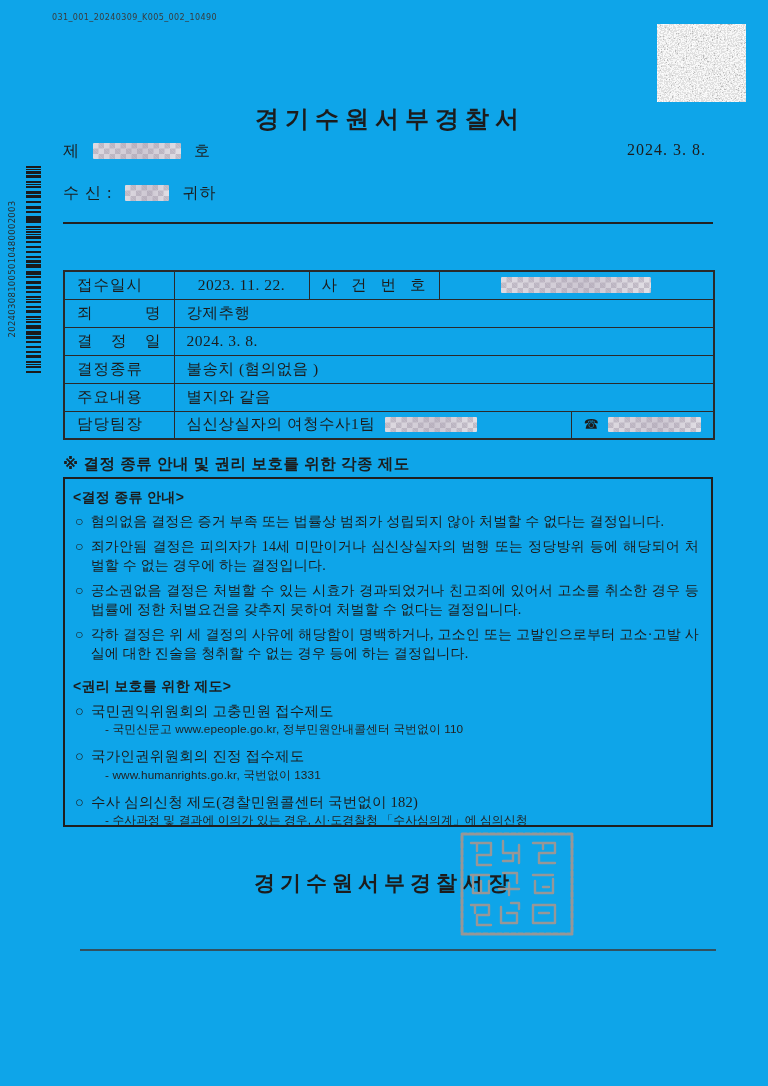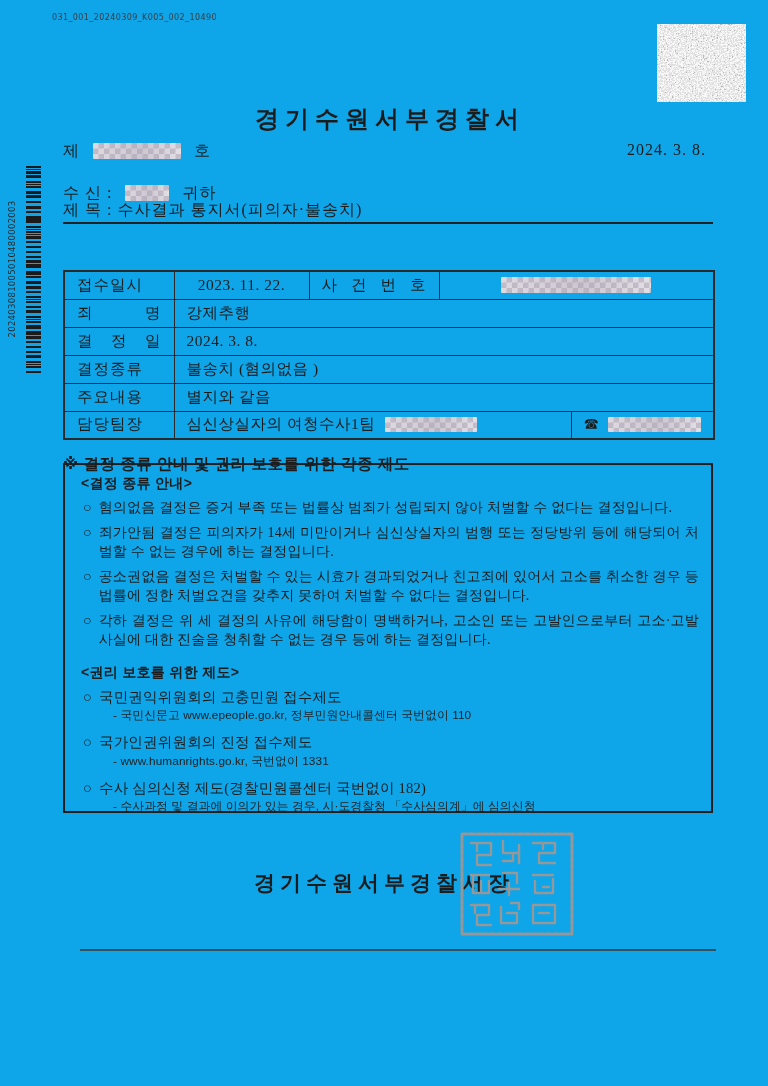--- a/index.html
+++ b/index.html
@@ -69,22 +69,22 @@
   .mgr-flex { display:flex; align-items:center; gap:10px; }
   .phone-cell { display:flex; align-items:center; gap:8px; }
 
   
   .notice-heading {
     position:absolute; left:63px; top:454px; width:650px;
     font-family:"Liberation Sans","DejaVu Sans",sans-serif;
     font-size:15.5px; font-weight:bold; letter-spacing:.5px;
   }
   .notice-box {
-    position:absolute; left:63px; top:463px; width:650px; height:350px;
-    border:2px solid #1f1f1f; padding:8px 12px 6px 14px;
+    position:absolute; left:63px; top:477px; width:650px; height:350px;
+    border:2px solid #1f1f1f; padding:8px 12px 6px 6px;
   }
   .sec-title {
     font-family:"Liberation Sans","DejaVu Sans",sans-serif;
     font-size:14px; font-weight:bold; letter-spacing:.3px; margin:2px 0 6px 2px;
   }
   .o-item { display:flex; gap:7px; margin:0 0 7px 4px; font-size:14px; line-height:1.32; letter-spacing:.2px; text-align:justify; }
   .o-item .marker { flex:0 0 auto; }
   .r-item { margin:0 0 9px 4px; }
   .r-title { display:flex; gap:7px; font-size:14.5px; line-height:1.25; letter-spacing:.2px; }
   .r-detail {
@@ -138,24 +138,20 @@
     <span>호</span>
   </div>
   <div class="l-date">2024. 3. 8.</div>
 
   <div class="line l-recv">
     <span>수 신 :</span>
     <span class="redact" style="width:44px;height:16px;margin:0 8px;"></span>
     <span>귀하</span>
   </div>
 
-  <div class="line l-subj">
-    <span>제 목 :</span>
-    <span>수사결과 통지서(피의자·불송치)</span>
-  </div>
 
   <div class="divider"></div>
 
 
   <table class="result">
     <colgroup>
         <col style="width:110px">
         <col style="width:135px">
         <col style="width:130px">
         <col style="width:132px">

